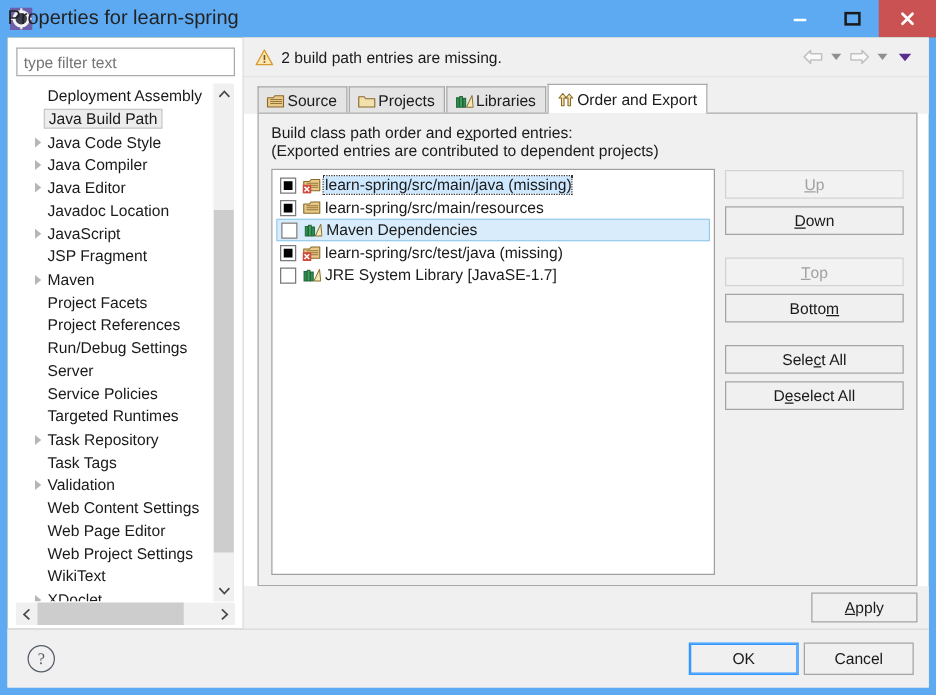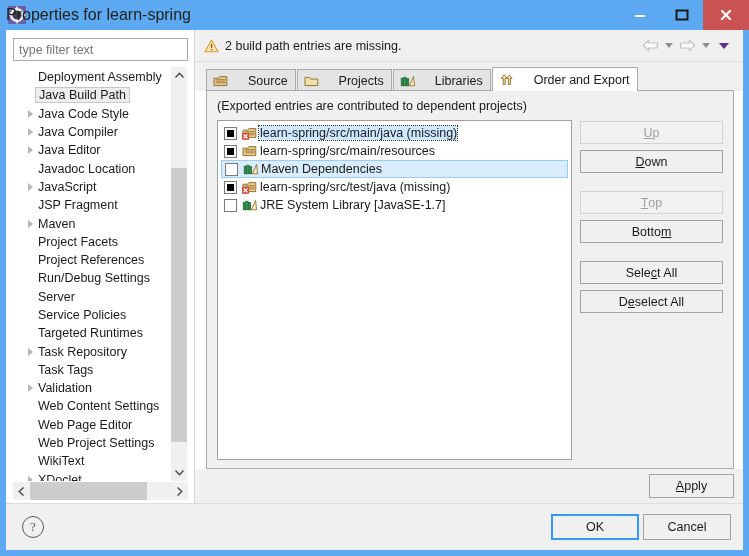--- a/index.html
+++ b/index.html
@@ -231,21 +231,21 @@
     display: flex;
     align-items: flex-end;
     padding: 7px 0 0 11px;
     background: #f0f0f0;
     height: 29px;
   }
   .tab {
     height: 22px;
     display: flex;
     align-items: center;
-    gap: 20px;
+    gap: 2px;
     padding: 0 7px 0 6px;
     font-size: 12.5px;
     color: #1a1a1a;
     background: #e4e4e4;
     border: 1px solid #a9a9a9;
     border-bottom: none;
     margin-right: 1px;
     white-space: nowrap;
   }
   .tab.active {
@@ -636,20 +636,21 @@
                 <svg width="15" height="14" viewBox="0 0 15 14">
                   <path d="M4.2 11.6 L4.2 5.4 L2.2 5.4 L5.2 1.8 L8.2 5.4 L6.2 5.4 L6.2 11.6 Z" fill="#f7e6b0" stroke="#8a6a2a" stroke-width="0.9" stroke-linejoin="round"></path>
                   <path d="M9.4 11.6 L9.4 5.4 L7.6 5.4 L10.4 2.2 L13.2 5.4 L11.4 5.4 L11.4 11.6 Z" fill="#f7e6b0" stroke="#8a6a2a" stroke-width="0.9" stroke-linejoin="round"></path>
                 </svg>
               </span>
               <span>Order and Export</span>
             </div>
           </div>
 
         <div id="tab-content">
+          <div class="cp-line"><span>Build class path order and e</span><span class="u">x</span><span>ported entries:</span></div>
           <div class="cp-line">(Exported entries are contributed to dependent projects)</div>
 
           <div id="cp-row">
             <div id="entry-list">
                 <div class="entry focused">
                   <span class="cbox">
                     <span class="mark"></span>
                   </span>
                   <span class="eicon">
                     <svg width="15" height="14" viewBox="0 0 15 14">

